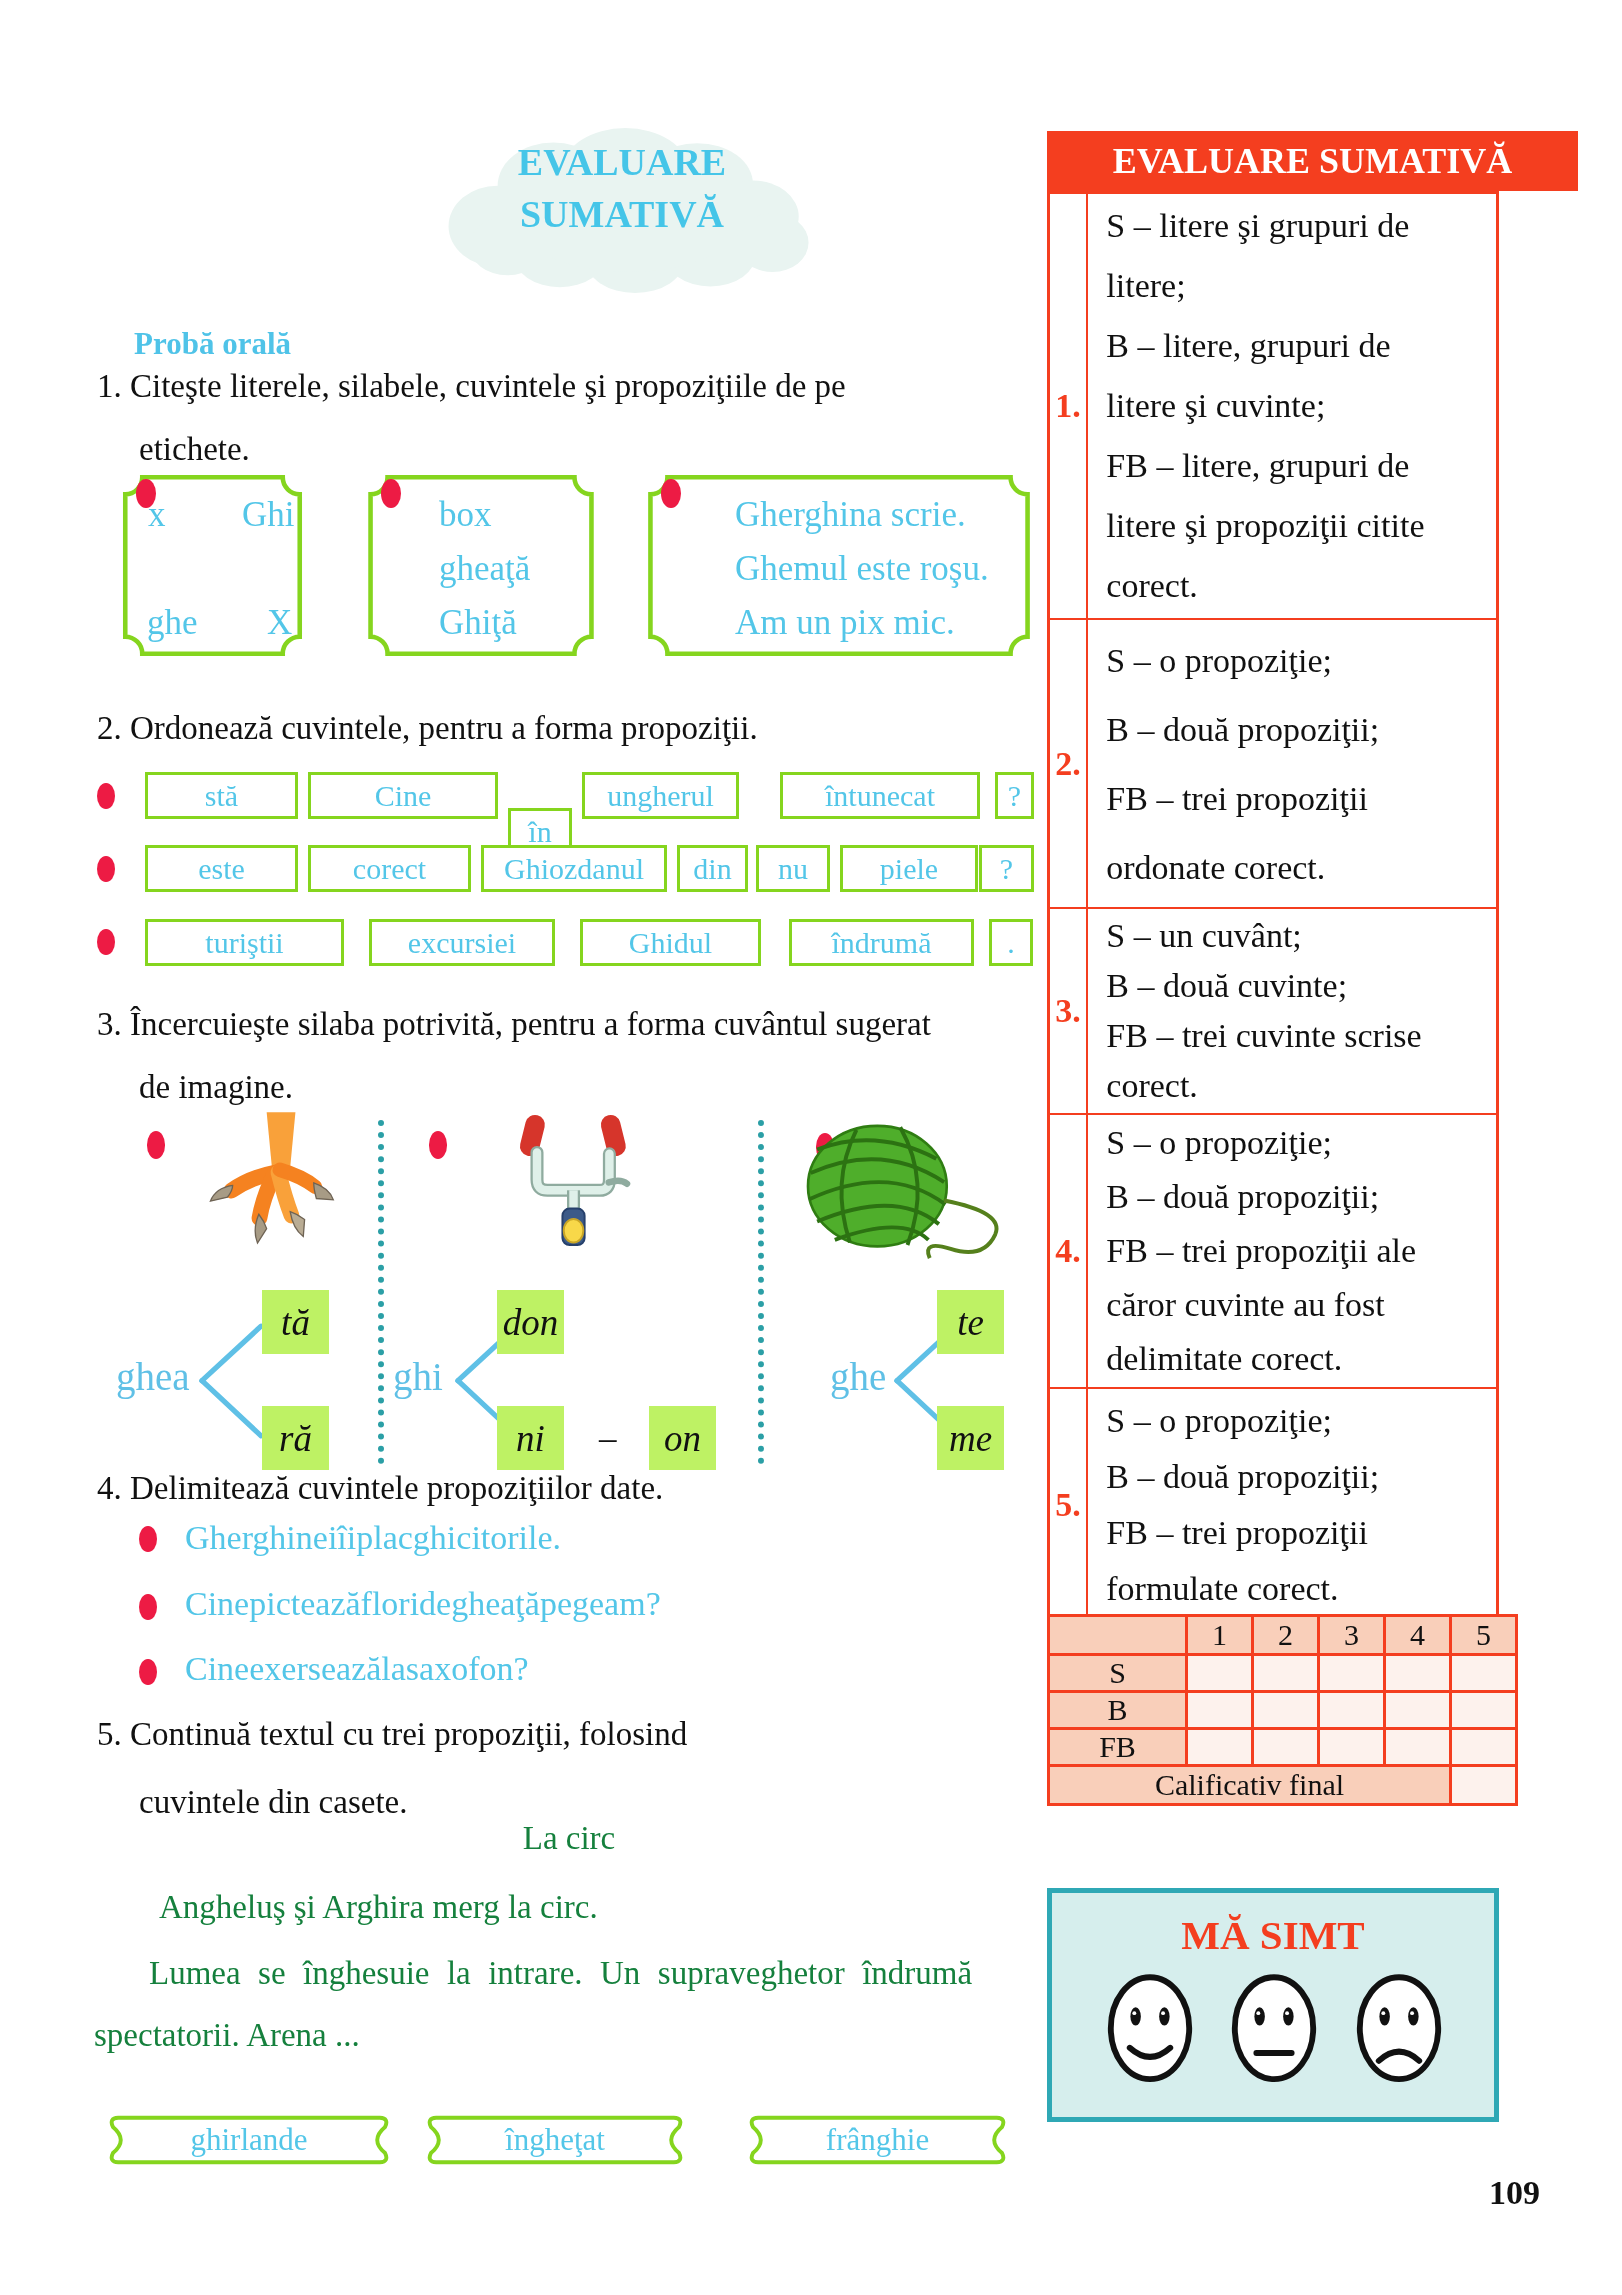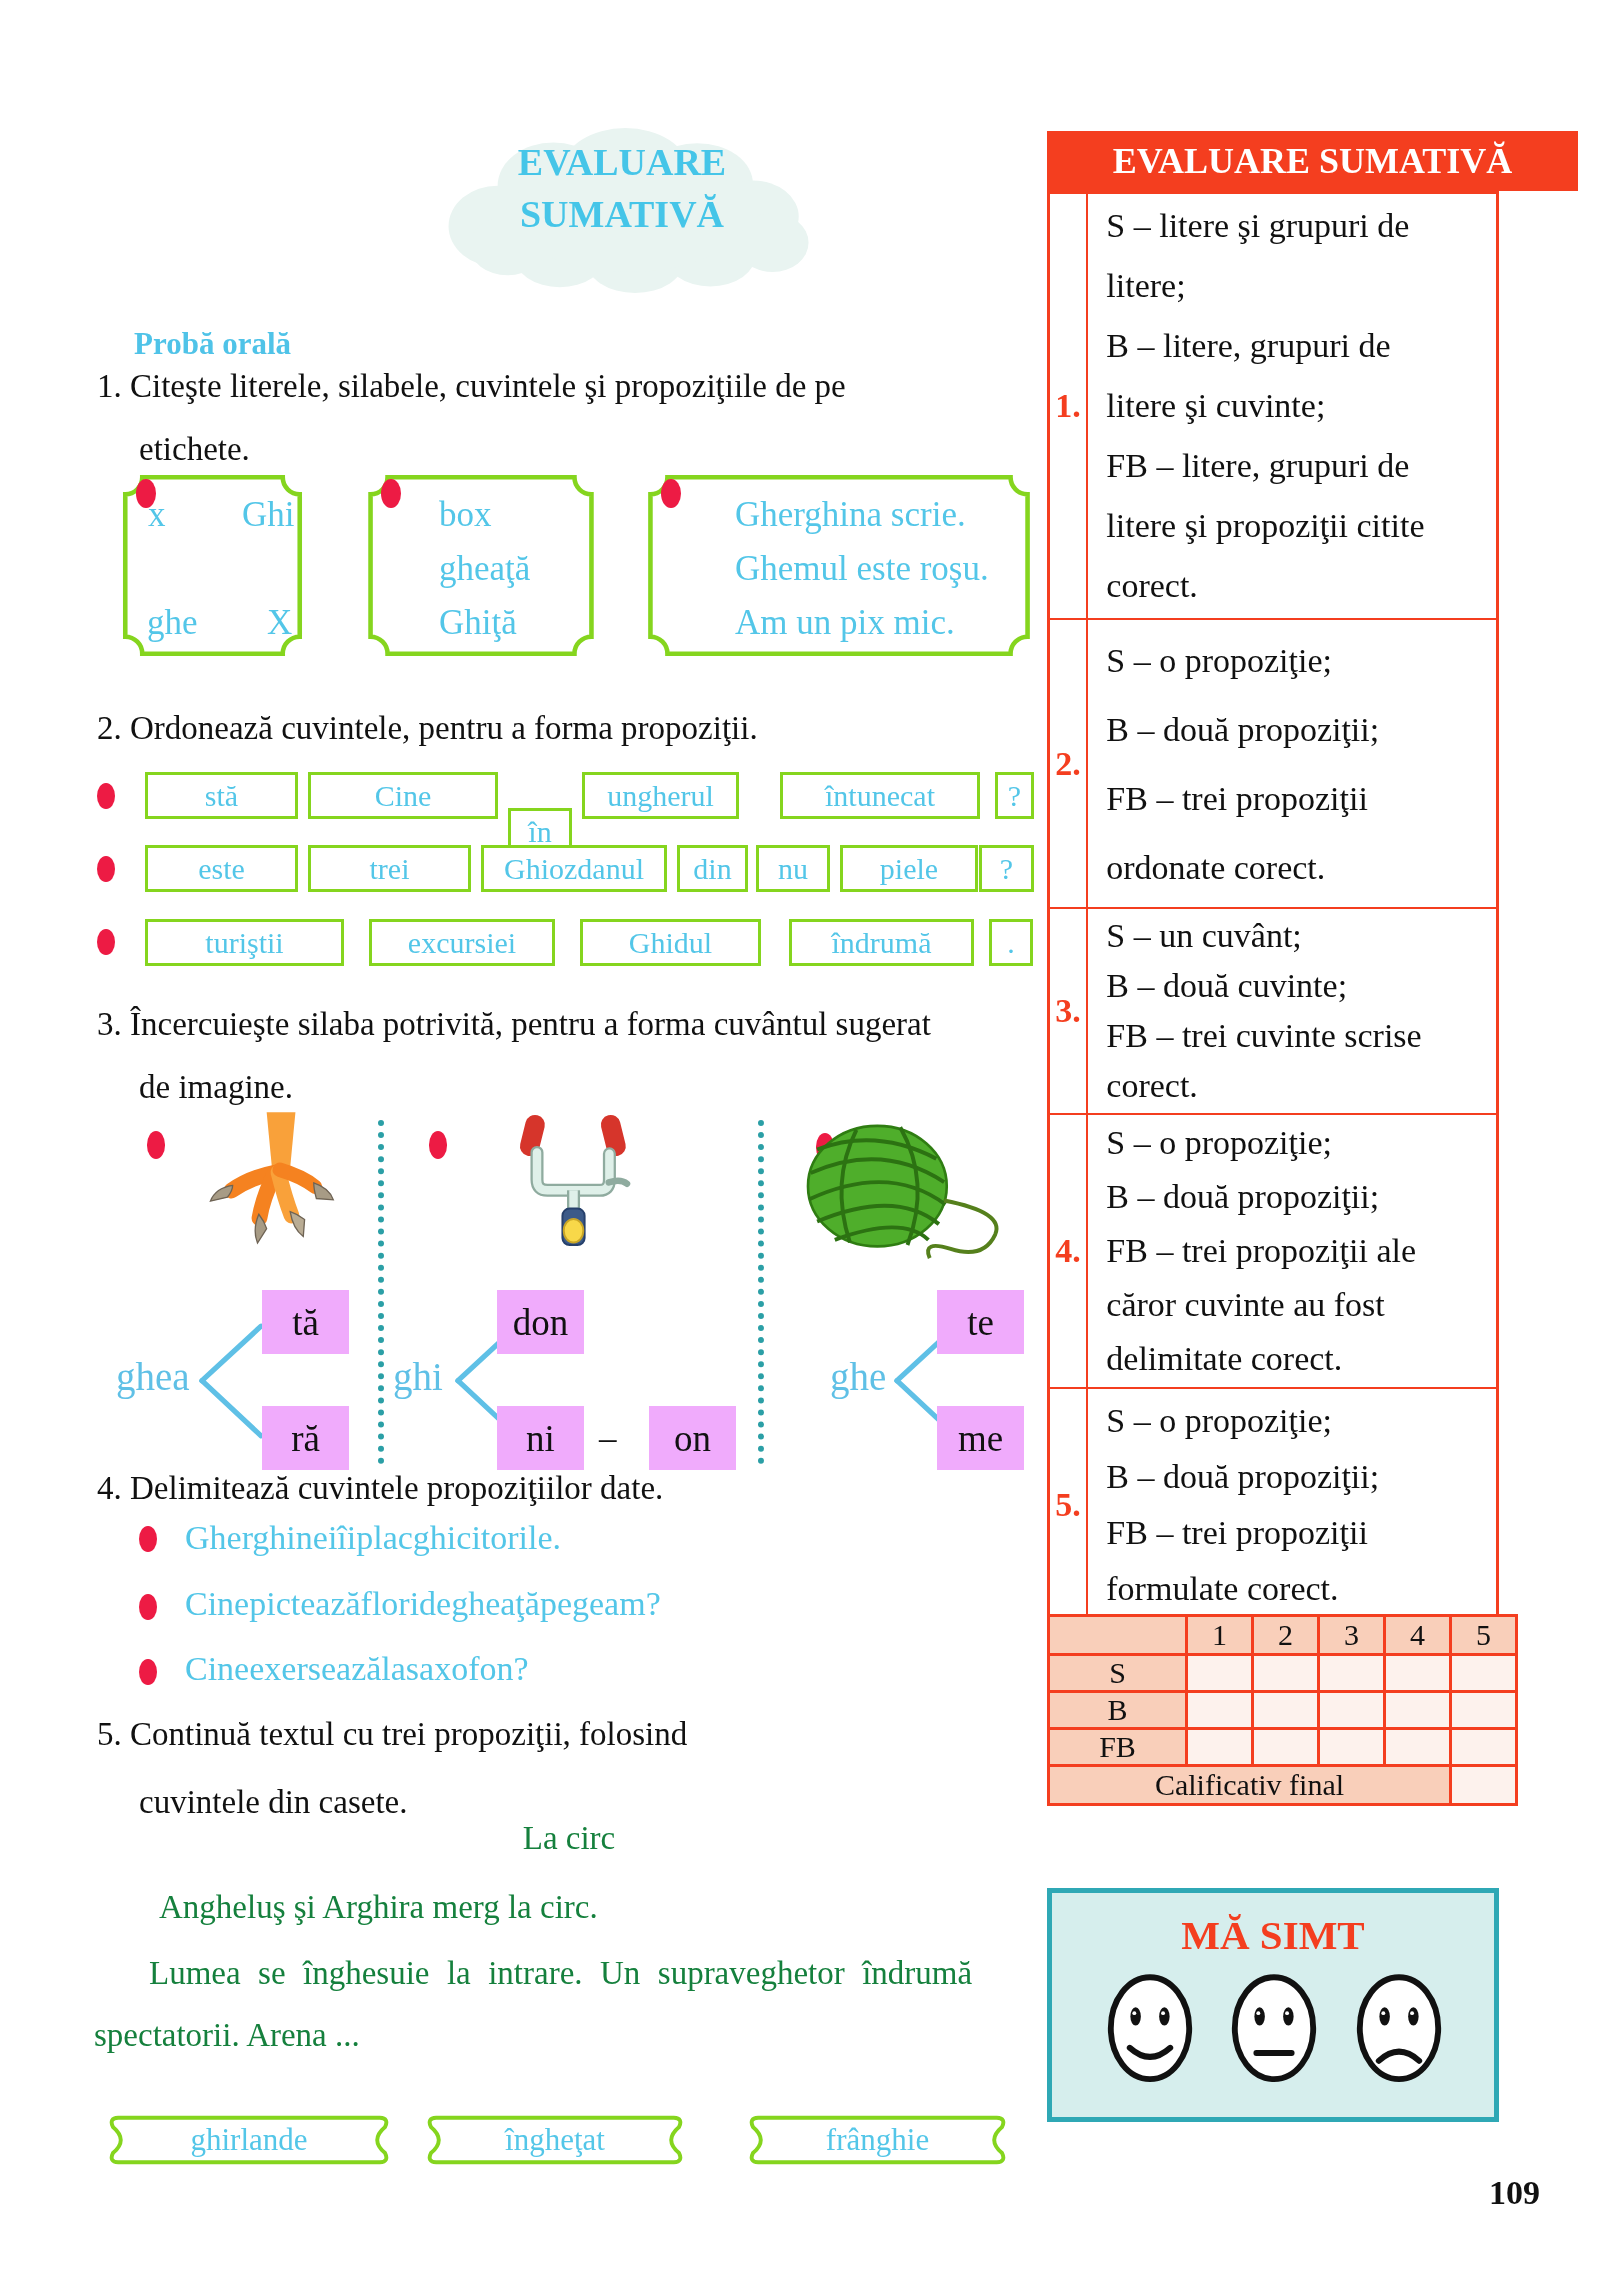--- a/index.html
+++ b/index.html
@@ -11,22 +11,22 @@
   .task-line{font-size:33px;color:#111;white-space:nowrap;}
   .bullet{position:absolute;width:17.7px;height:26px;border-radius:50%;background:#ed1b44;}
   .tag{position:absolute;top:474px;height:183px;}
   .tag svg{position:absolute;left:0;top:0;}
   .tag-dot{position:absolute;left:14.4px;top:5.2px;width:19.6px;height:29px;border-radius:50%;background:#ed1b44;}
   .tag-text{position:absolute;font-size:35px;color:#53c6e8;line-height:42px;white-space:nowrap;}
   .wbox{position:absolute;height:47px;border:3.3px solid #85d51e;background:#fff;box-sizing:border-box;
         display:flex;align-items:center;justify-content:center;font-size:30px;color:#53c6e8;white-space:nowrap;}
   .dotline{position:absolute;top:1120px;width:0;height:344px;border-left:6.5px dotted #2b9fa6;}
   .syl-base{position:absolute;font-size:39px;color:#5fc0e6;line-height:55px;}
-  .syl{position:absolute;width:87px;height:64px;background:#f0abfc;display:flex;align-items:center;
-       justify-content:center;font-size:37px;color:#111;}
+  .syl{position:absolute;width:67px;height:64px;background:#bef264;display:flex;align-items:center;
+       justify-content:center;font-size:37px;color:#111;font-style:italic;}
   .dash{position:absolute;font-size:35px;color:#111;line-height:47px;}
   .blue-item{position:absolute;font-size:34px;color:#53c6e8;white-space:nowrap;}
   .green-line{position:absolute;font-size:33px;color:#15803d;white-space:nowrap;}
   .ribbon{position:absolute;top:2115px;height:50px;}
   .ribbon svg{position:absolute;left:0;top:0;}
   .ribbon-label{position:absolute;left:0;top:0;width:100%;height:50px;display:flex;align-items:center;
        justify-content:center;font-size:31px;color:#53c6e8;}
   
   #cloud{left:419px;top:115px;width:406px;height:180px;}
   .cloud-text{position:absolute;width:100%;text-align:center;font-weight:bold;color:#45c5e8;font-size:38px;}
@@ -114,21 +114,21 @@
   <div class="bullet" style="left:97px;top:783px;"></div>
   <div class="wbox" style="left:145px;top:772px;width:153px;">stă</div>
   <div class="wbox" style="left:308px;top:772px;width:190px;">Cine</div>
   <div class="wbox" style="left:508px;top:772px;width:64px;margin-top:36px;">în</div>
   <div class="wbox" style="left:582px;top:772px;width:157px;">ungherul</div>
   <div class="wbox" style="left:780px;top:772px;width:200px;">întunecat</div>
   <div class="wbox" style="left:995px;top:772px;width:39px;">?</div>
 
   <div class="bullet" style="left:97px;top:856px;"></div>
   <div class="wbox" style="left:145px;top:845px;width:153px;">este</div>
-  <div class="wbox" style="left:308px;top:845px;width:163px;">trei</div>
+  <div class="wbox" style="left:308px;top:845px;width:163px;">corect</div>
   <div class="wbox" style="left:481px;top:845px;width:186px;">Ghiozdanul</div>
   <div class="wbox" style="left:677px;top:845px;width:71px;">din</div>
   <div class="wbox" style="left:756px;top:845px;width:74px;">nu</div>
   <div class="wbox" style="left:840px;top:845px;width:138px;">piele</div>
   <div class="wbox" style="left:979px;top:845px;width:55px;">?</div>
 
   <div class="bullet" style="left:97px;top:929px;"></div>
   <div class="wbox" style="left:145px;top:919px;width:199px;">turiştii</div>
   <div class="wbox" style="left:369px;top:919px;width:186px;">excursiei</div>
   <div class="wbox" style="left:580px;top:919px;width:181px;">Ghidul</div>

